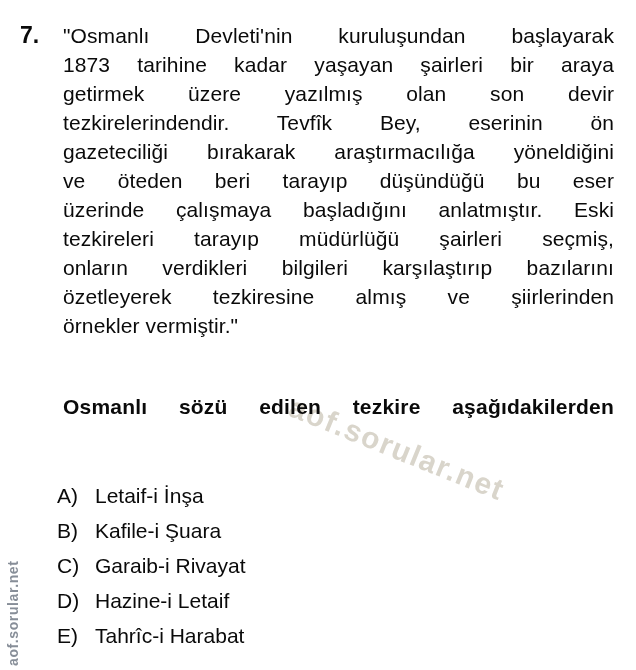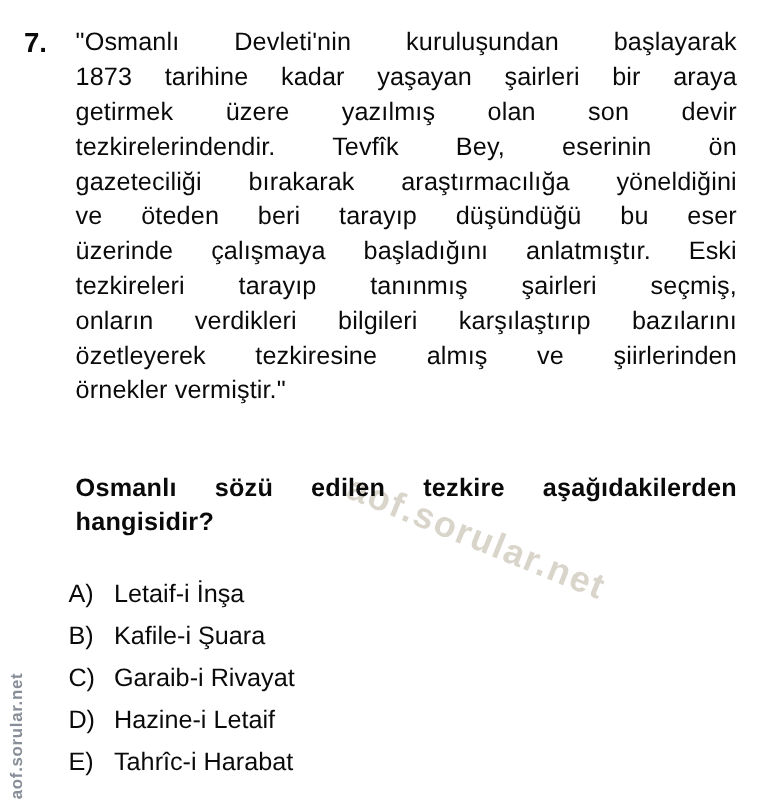--- a/index.html
+++ b/index.html
@@ -109,29 +109,28 @@
   <div class="qnum">7.</div>
 
   <div class="para-block">
     <div class="para-line">"Osmanlı Devleti'nin kuruluşundan başlayarak</div>
     <div class="para-line">1873 tarihine kadar yaşayan şairleri bir araya</div>
     <div class="para-line">getirmek üzere yazılmış olan son devir</div>
     <div class="para-line">tezkirelerindendir. Tevfîk Bey, eserinin ön</div>
     <div class="para-line">gazeteciliği bırakarak araştırmacılığa yöneldiğini</div>
     <div class="para-line">ve öteden beri tarayıp düşündüğü bu eser</div>
     <div class="para-line">üzerinde çalışmaya başladığını anlatmıştır. Eski</div>
-    <div class="para-line">tezkireleri tarayıp tanınmış şairleri seçmiş,</div>
+    <div class="para-line">tezkireleri tarayıp müdürlüğü şairleri seçmiş,</div>
     <div class="para-line">onların verdikleri bilgileri karşılaştırıp bazılarını</div>
     <div class="para-line">özetleyerek tezkiresine almış ve şiirlerinden</div>
     <div class="para-line last">örnekler vermiştir."</div>
   </div>
 
   <div class="stem-block">
     <div class="para-line">Osmanlı sözü edilen tezkire aşağıdakilerden</div>
-    <div class="para-line last">hangisidir?</div>
   </div>
 
   <div class="options">
     <div class="option">
       <span class="letter">A)</span>
       <span class="label">Letaif-i İnşa</span>
     </div>
     <div class="option">
       <span class="letter">B)</span>
       <span class="label">Kafile-i Şuara</span>

